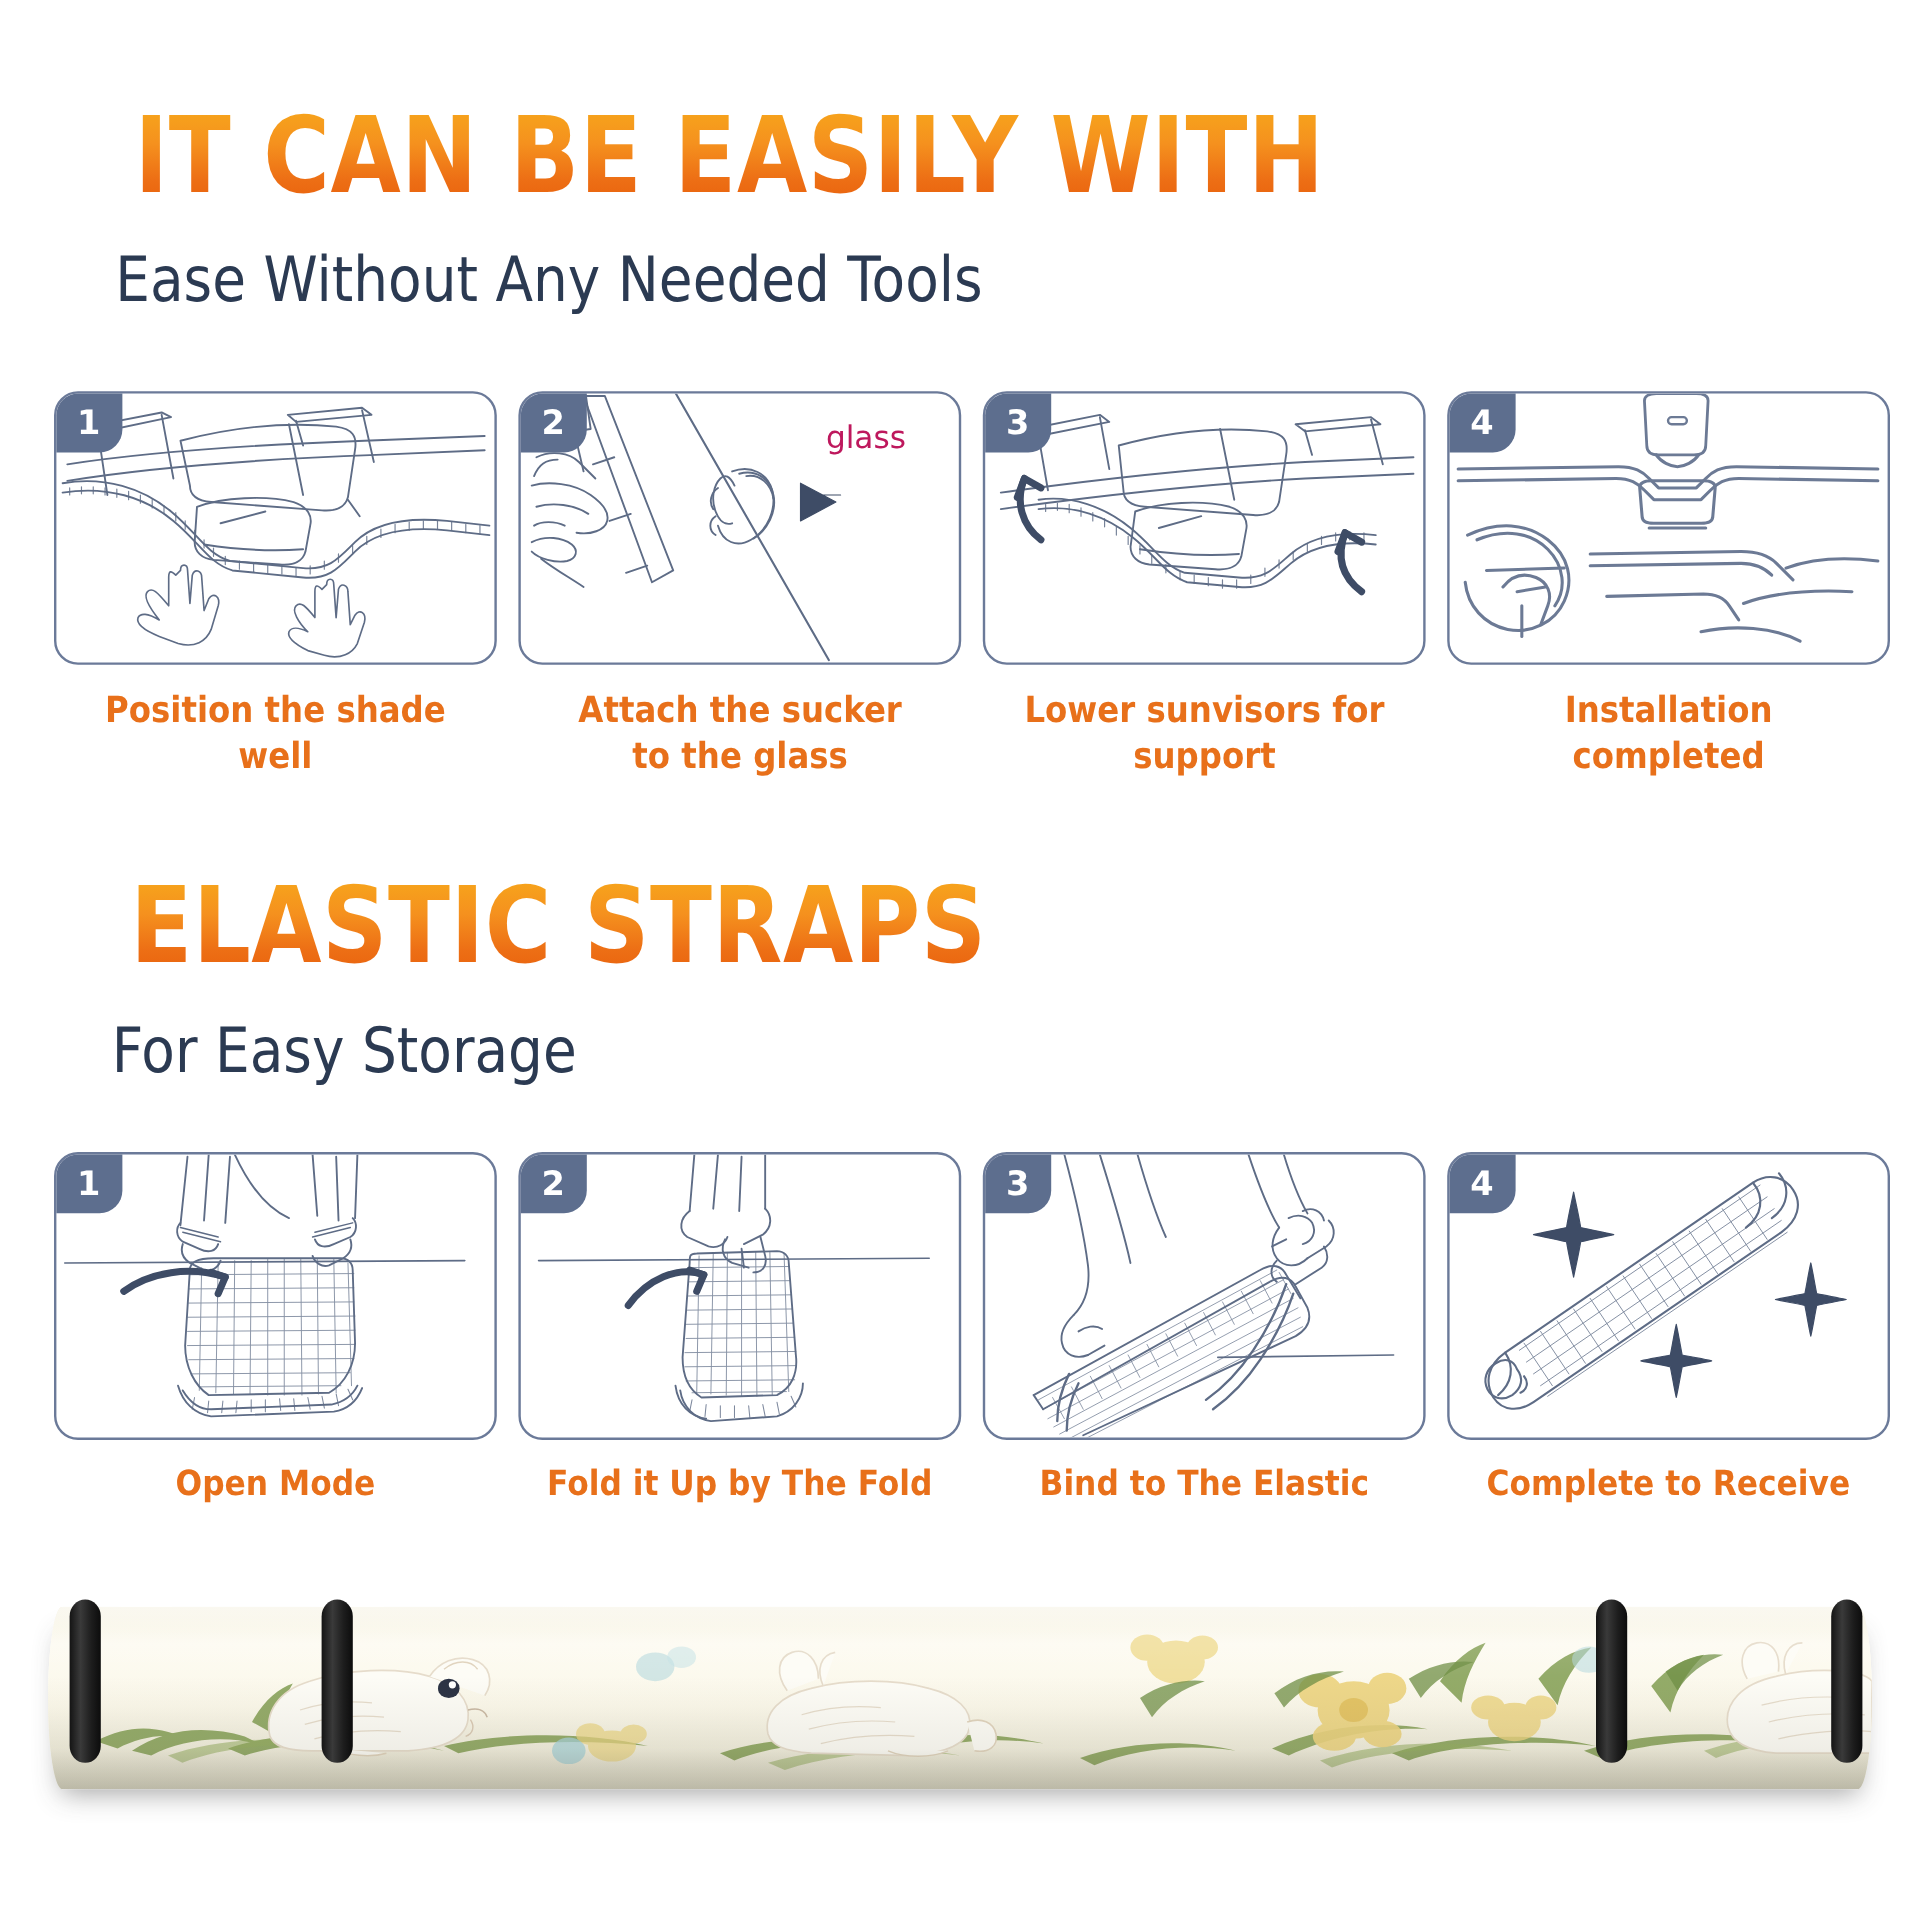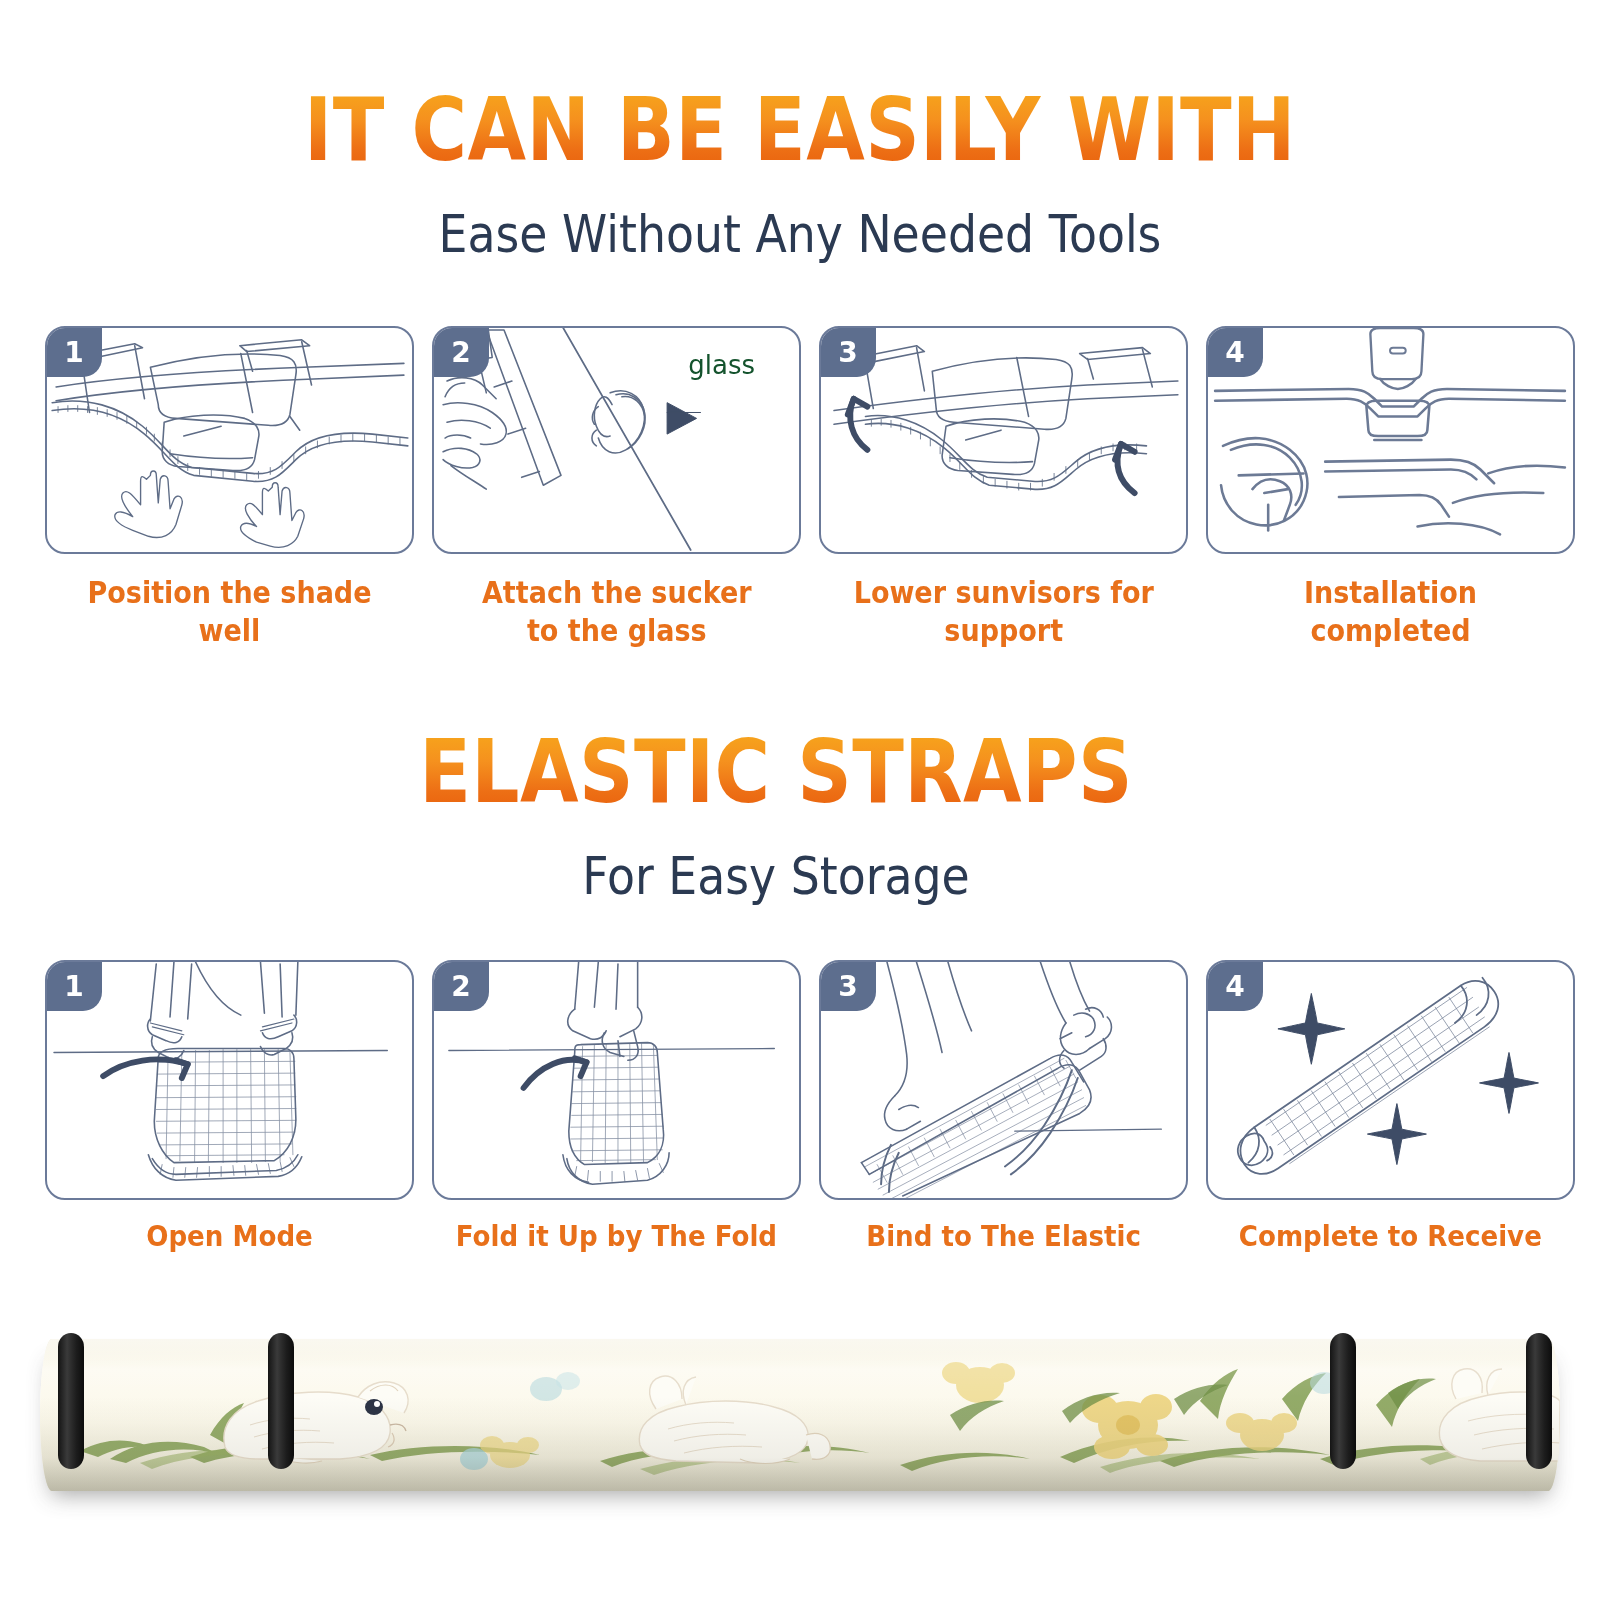--- a/index.html
+++ b/index.html
@@ -5,21 +5,21 @@
   * { margin:0; padding:0; box-sizing:border-box; }
   html,body { width:1600px; height:1600px; }
   body {
     background:#ffffff;
     font-family:"Liberation Sans", sans-serif;
     overflow:hidden;
     position:relative;
   }
 
   
-  .section-head { text-align:center; }
+  .section-head { }
   .head-main {
     font-family:"DejaVu Sans", sans-serif;
     font-weight:bold;
     letter-spacing:0.5px;
     line-height:1;
     background:linear-gradient(180deg,#F7A81B 0%,#F5911E 38%,#ED6F15 72%,#E8600C 100%);
     -webkit-background-clip:text;
     background-clip:text;
     color:transparent;
     -webkit-text-fill-color:transparent;
@@ -90,21 +90,21 @@
     line-height:1.28;
     transform:scaleX(0.9);
     transform-origin:center top;
     white-space:pre-line;
   }
   #row-storage .caption { font-size:29px; margin-top:18px; }
 
   .glass-label {
     position:absolute;
     right:44px; top:22px;
-    color:#14532d;
+    color:#be185d;
     font-family:"DejaVu Sans", sans-serif;
     font-size:26px;
     z-index:4;
   }
 
   
   #product {
     position:absolute;
     left:40px; top:1325px;
     width:1520px; height:185px;

